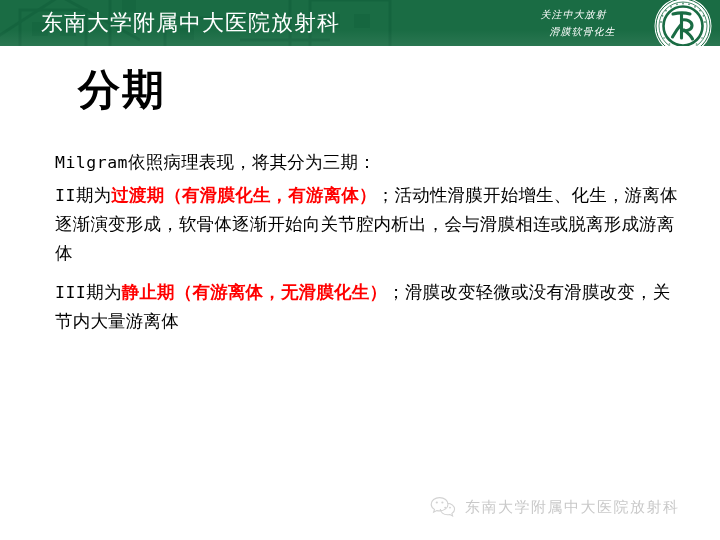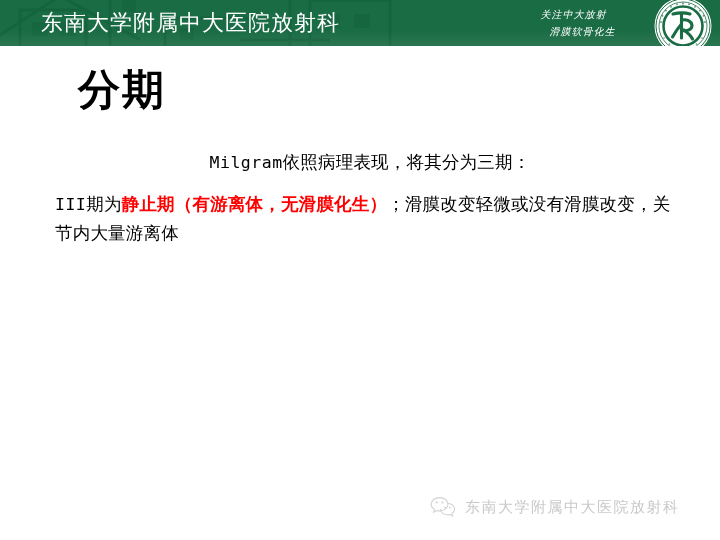--- a/index.html
+++ b/index.html
@@ -98,21 +98,21 @@
     width: 630px;
   }
   .para {
     color: #000000;
     font-size: 17.5px;
     line-height: 29px;
     letter-spacing: 0.2px;
     margin: 0 0 10px 0;
     text-align: left;
   }
-  .para.first { margin-bottom: 13px; text-align: center; }
+  .para.first { margin-bottom: 4px; }
   .mono {
     font-family: "DejaVu Sans Mono", "Liberation Mono", monospace;
     font-size: 16.5px;
     letter-spacing: 0.5px;
   }
   .red {
     color: #ff0000;
     font-weight: bold;
   }
 
@@ -206,20 +206,21 @@
         <path d="M27.5 27 C24 31, 21 35.5, 18.5 40"></path>
       </g>
     </svg>
   </div>
 </div>
 
 <div class="slide-title">分期</div>
 
 <div class="body-block">
   <p class="para first"><span class="mono">Milgram</span><span>依照病理表现，将其分为三期：</span></p>
+  <p class="para"><span class="mono">II</span><span>期为</span><span class="red">过渡期（有滑膜化生，有游离体）</span><span>；活动性滑膜开始增生、化生，游离体逐渐演变形成，软骨体逐渐开始向关节腔内析出，会与滑膜相连或脱离形成游离体</span></p>
   <p class="para"><span class="mono">III</span><span>期为</span><span class="red">静止期（有游离体，无滑膜化生）</span><span>；滑膜改变轻微或没有滑膜改变，关节内大量游离体</span></p>
 </div>
 
 <div class="footer">
   <span class="wechat-icon-wrap">
     <svg class="wechat-icon" viewBox="0 0 26 22" aria-hidden="true">
       <g fill="none" stroke="#d2d2d2" stroke-width="1.1">
         <path d="M9.6 1.6 C4.9 1.6 1.2 4.6 1.2 8.2 C1.2 10.3 2.5 12.2 4.5 13.4 L3.6 16.2 L6.8 14.6 C7.7 14.8 8.6 14.9 9.6 14.9 C14.3 14.9 18 11.9 18 8.2 C18 4.6 14.3 1.6 9.6 1.6 Z"></path>
         <path d="M17.4 7.2 C21.4 7.4 24.6 10 24.6 13.1 C24.6 14.9 23.6 16.5 21.9 17.5 L22.6 19.9 L19.9 18.5 C19.1 18.7 18.3 18.8 17.5 18.8 C13.5 18.8 10.3 16.3 10.3 13.1"></path>
       </g>

